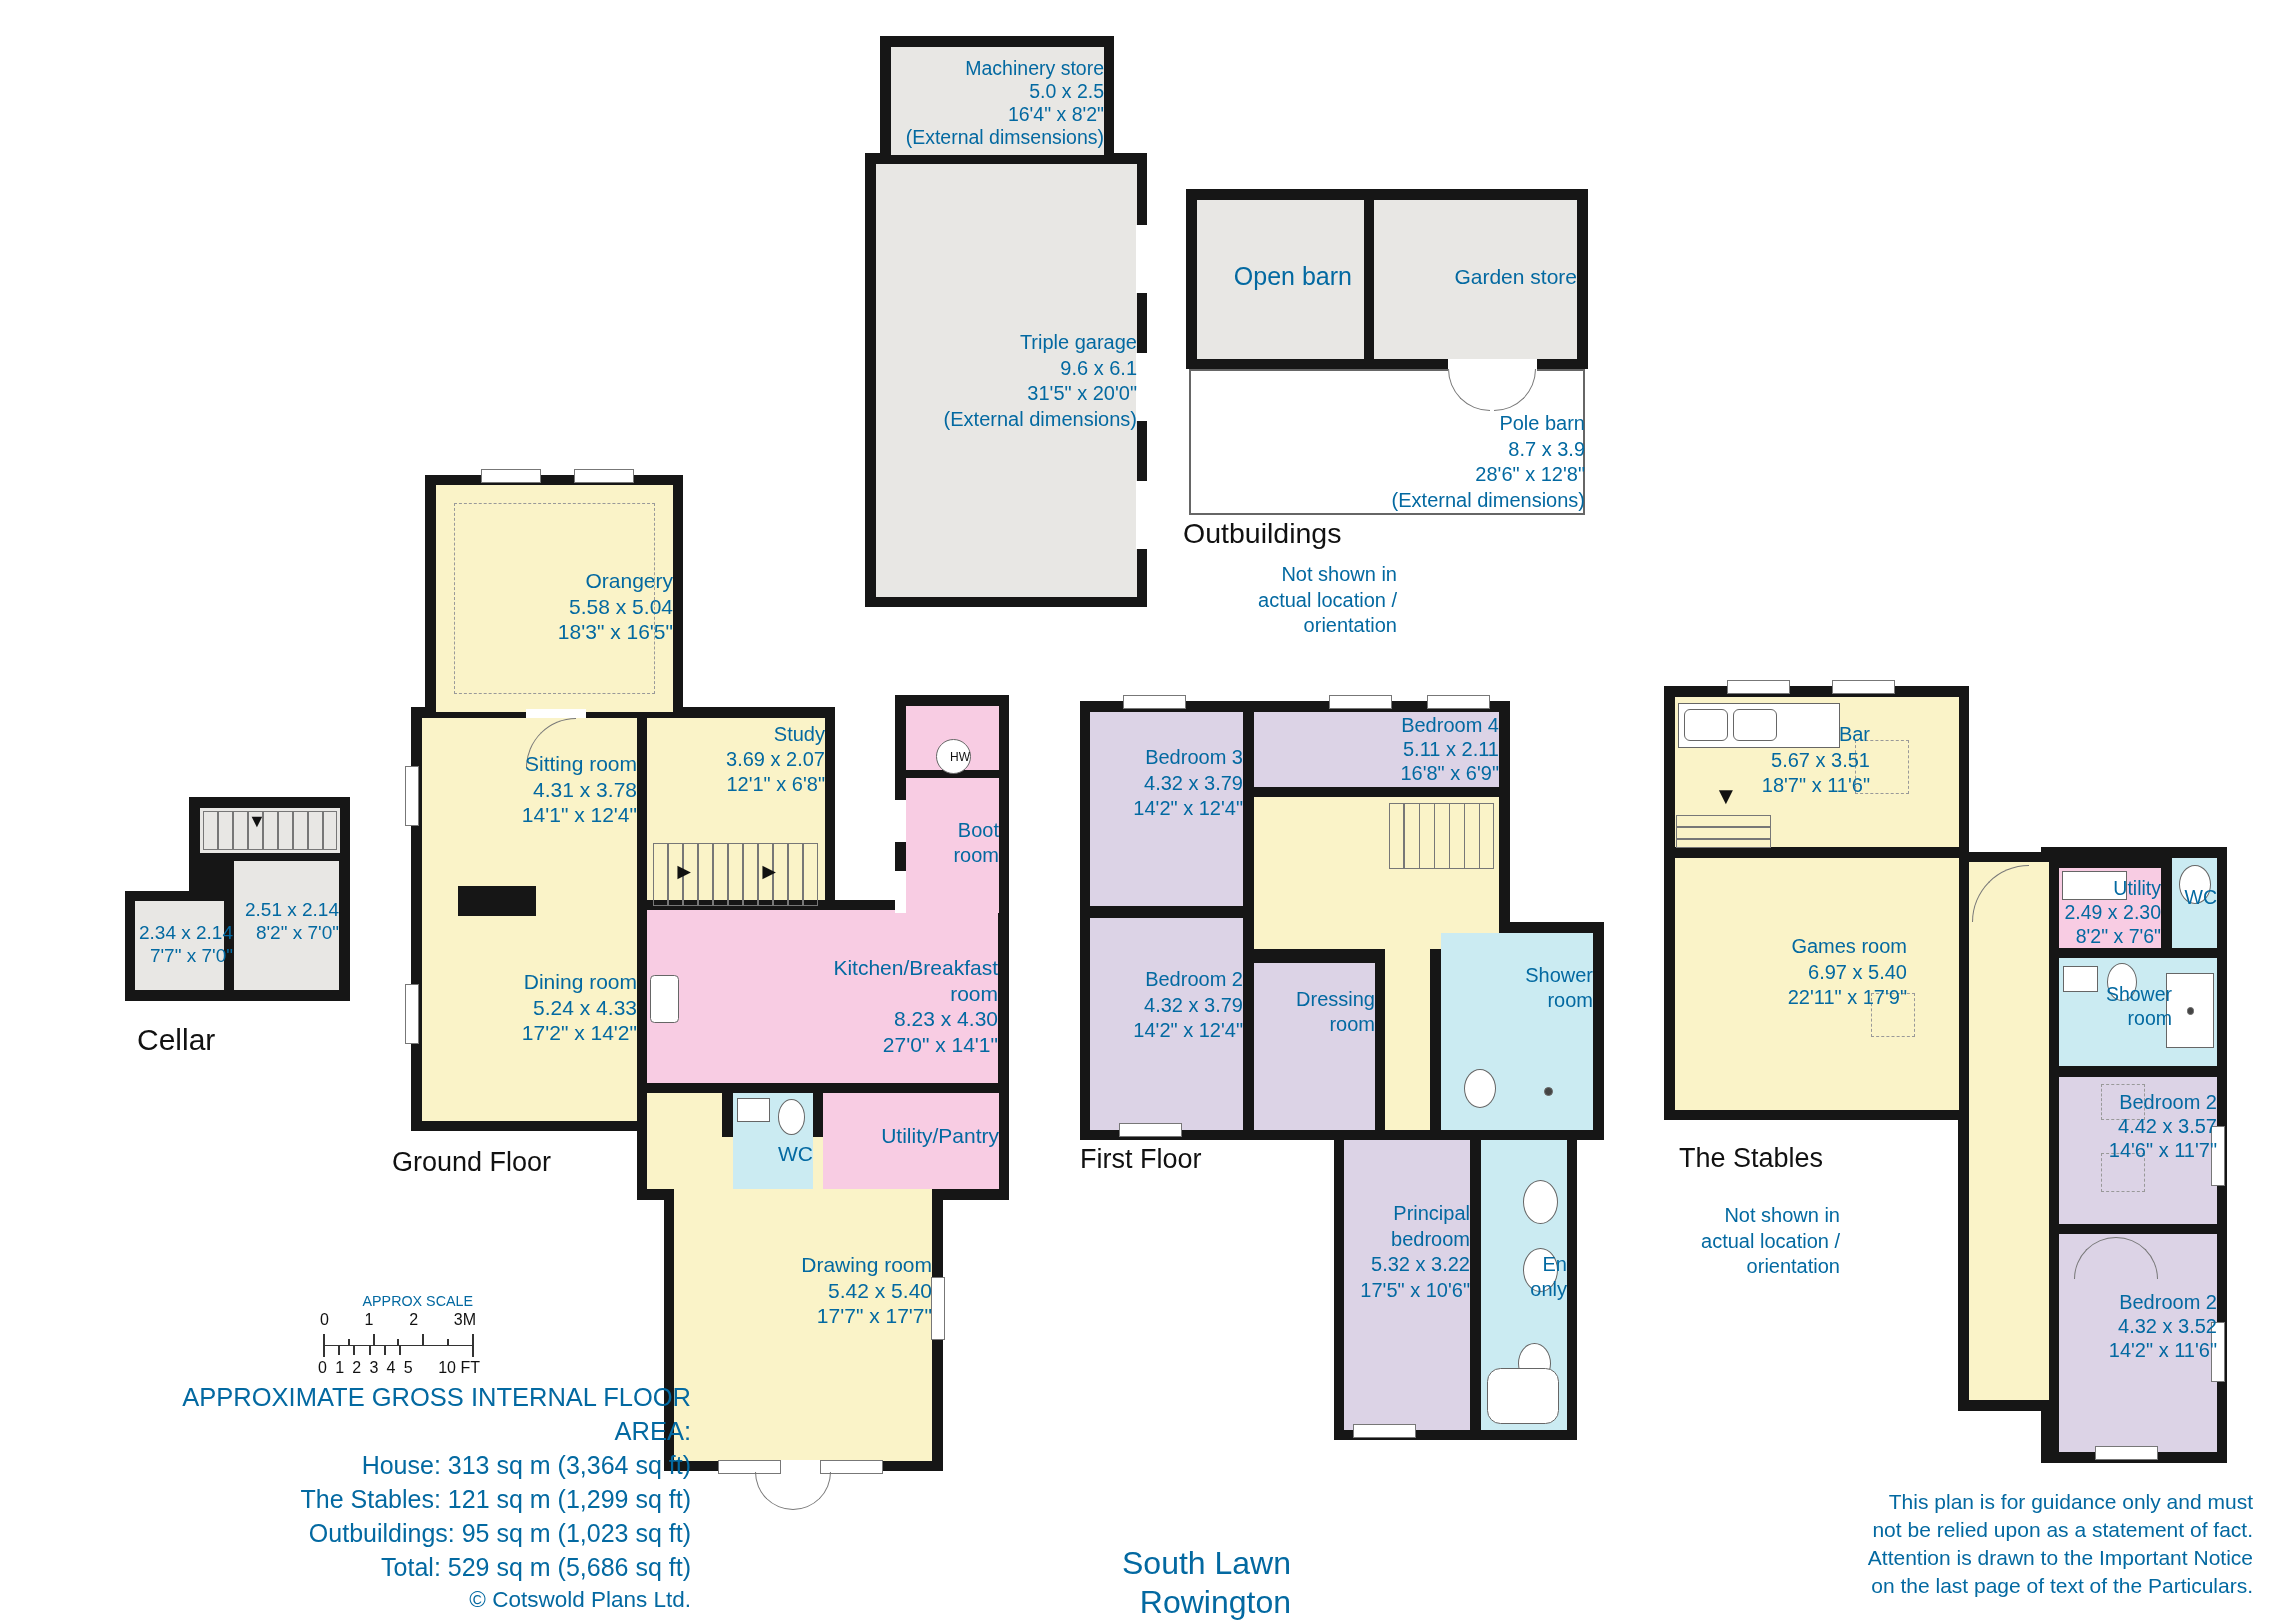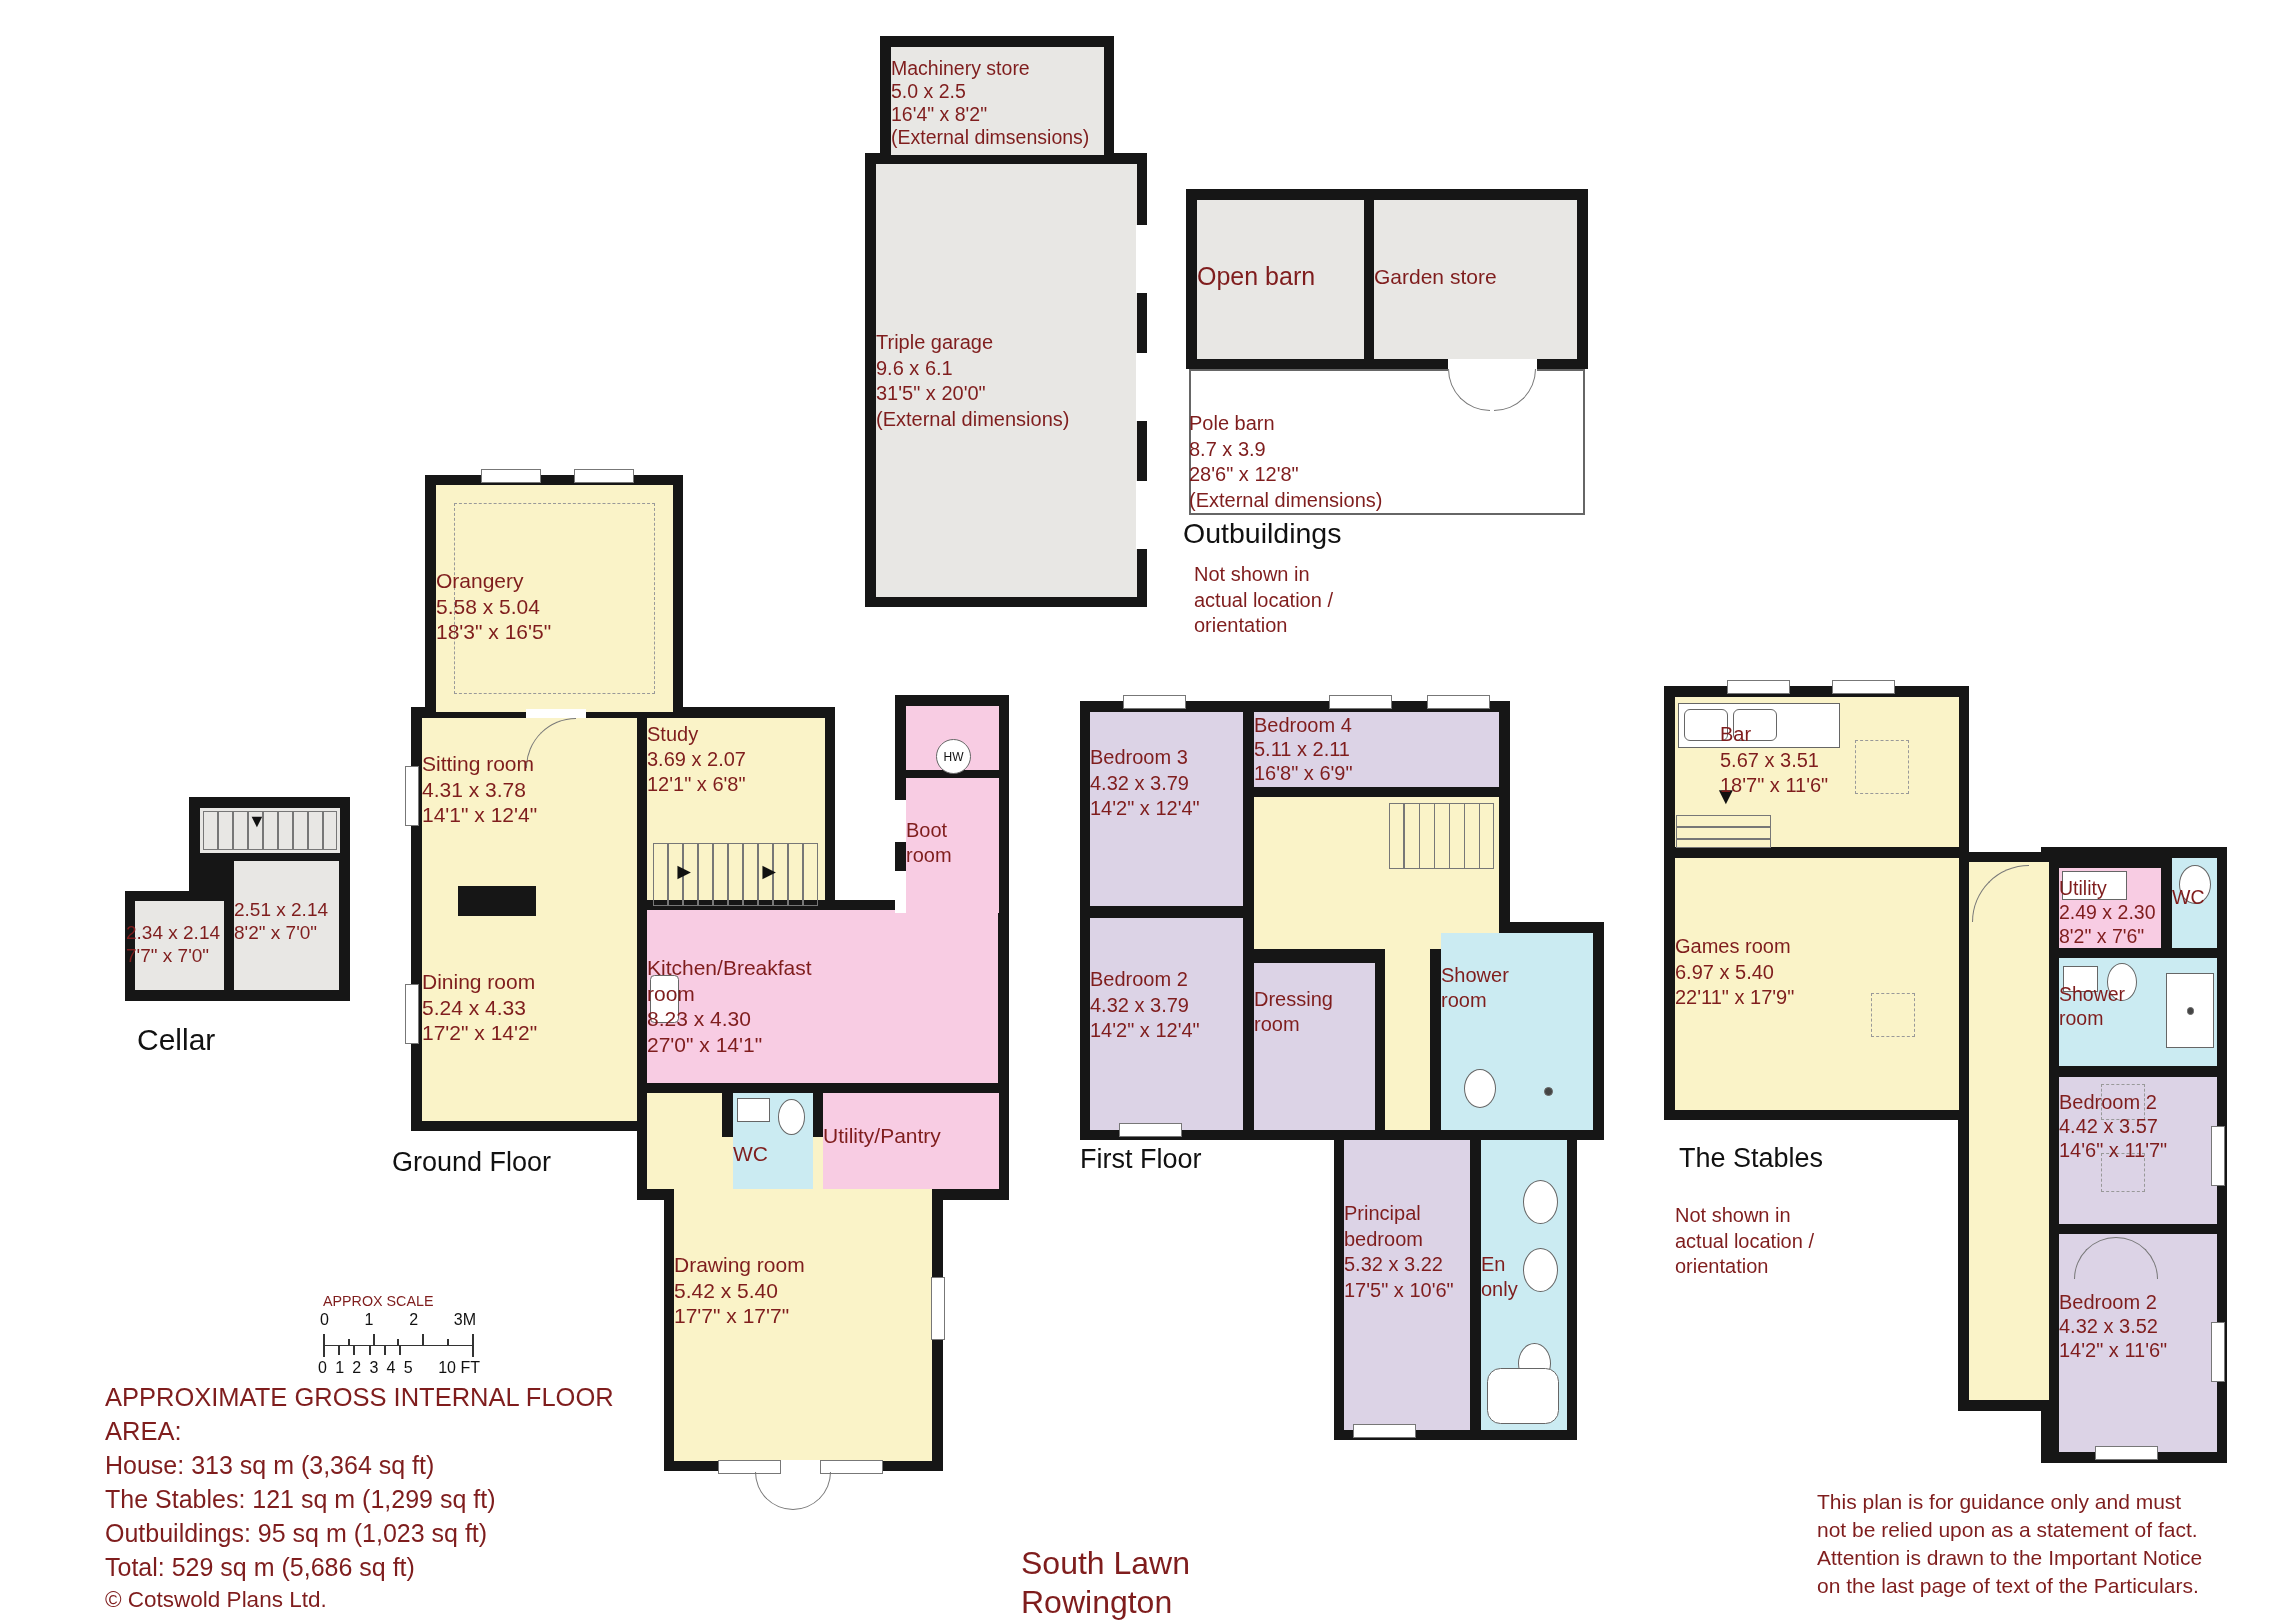--- a/index.html
+++ b/index.html
@@ -9,21 +9,21 @@
   .f{position:absolute;z-index:2}
   .pole{position:absolute;z-index:2;background:#fff;border:2.3px solid #666;box-sizing:border-box}
   .gap{position:absolute;background:#fff;z-index:3}
   .dash{position:absolute;border:1.5px dashed #999;z-index:3;background:transparent;box-sizing:border-box}
   .win{position:absolute;background:#fff;border:1.5px solid #777;z-index:4;box-sizing:border-box}
   .ic{position:absolute;background:#fff;border:1.5px solid #666;z-index:4;box-sizing:border-box}
   .arc{position:absolute;border:1.5px solid #777;z-index:4;background:transparent;box-sizing:border-box}
   .wall{position:absolute;background:#161616;z-index:3}
   .treadsV{position:absolute;z-index:3;background:repeating-linear-gradient(90deg,transparent 0 13.5px,#777 13.5px 15px);border:1.5px solid #777;box-sizing:border-box}
   .treadsH{position:absolute;z-index:3;background:repeating-linear-gradient(180deg,transparent 0 10.5px,#777 10.5px 12px);border:1.5px solid #777;box-sizing:border-box}
-  .lb{position:absolute;z-index:5;text-align:left;font-size:20px;line-height:25px;color:#7f1d1d}
+  .lb{position:absolute;z-index:5;text-align:right;font-size:20px;line-height:25px;color:#0369a1}
   .lb div{white-space:pre-line}
   .h{position:absolute;z-index:5;font-size:28px;white-space:nowrap}
   .arr{position:absolute;z-index:5;line-height:1;color:#111}
   .small{font-size:19px;line-height:23px}
   .cy{background:#cbebf2}.pk{background:#f8cce3}.pu{background:#dcd3e6}.ye{background:#faf3c8}.gr{background:#e8e7e4}
 </style>
 </head>
 <body>
 
 <div class="sh" style="left:880px;top:36px;width:234px;height:129px"></div>
@@ -92,21 +92,21 @@
 <div class="treadsV" style="left:1389px;top:803px;width:105px;height:66px"></div>
 <div class="treadsV" style="left:203px;top:811px;width:134px;height:39px"></div>
 <span class="arr" style="left:248px;top:812px;font-size:18px">▼</span>
 <div class="treadsH" style="left:1676px;top:815px;width:95px;height:33px"></div>
 <span class="arr" style="left:1714px;top:784px;font-size:24px">▼</span>
 <div class="dash" style="left:1855px;top:740px;width:54px;height:54px"></div>
 <div class="dash" style="left:1871px;top:993px;width:44px;height:44px"></div>
 <div class="dash" style="left:2101px;top:1084px;width:44px;height:36px"></div>
 <div class="dash" style="left:2101px;top:1153px;width:44px;height:39px"></div>
 
-<div class="ic" style="left:936px;top:739px;width:35px;height:35px;border-radius:50%;display:flex;align-items:center;justify-content:center;font-size:12px;z-index:5">
+<div class="ic" style="left:936px;top:739px;width:35px;height:35px;border-radius:50%;display:flex;align-items:center;justify-content:flex-end;font-size:12px;z-index:5">
   <span>HW</span>
 </div>
 <div class="ic" style="left:1678px;top:703px;width:162px;height:45px">
   <div class="ic" style="left:4.5px;top:4.5px;width:44px;height:32px;border-radius:6px"></div>
   <div class="ic" style="left:54px;top:4.5px;width:44px;height:32px;border-radius:6px"></div>
 </div>
 <div class="ic" style="left:650px;top:975px;width:28.5px;height:48px;border-radius:4.5px"></div>
 <div class="ic" style="left:737px;top:1098px;width:33px;height:24px"></div>
 <div class="ic" style="left:778px;top:1099px;width:27px;height:36px;border-radius:50%"></div>
 <div class="ic" style="left:1523px;top:1180px;width:35px;height:44px;border-radius:50%"></div>

